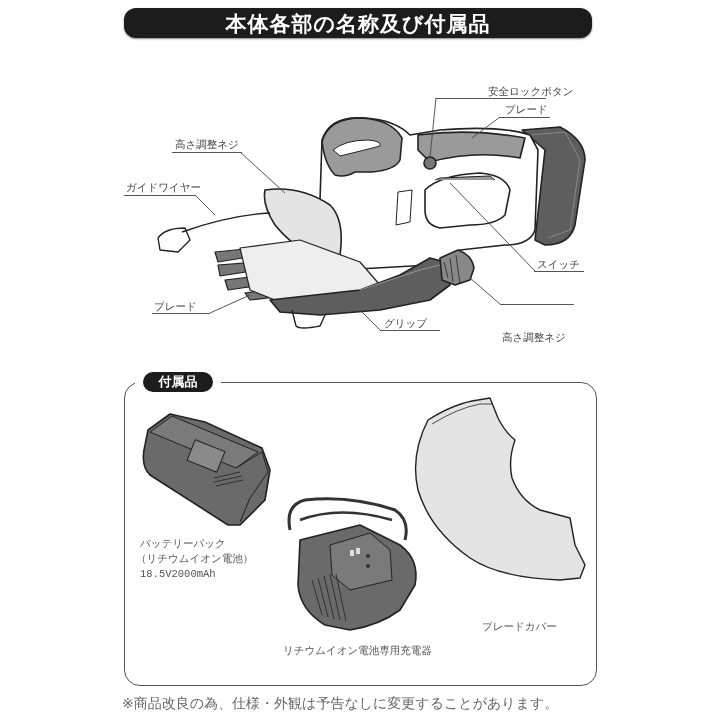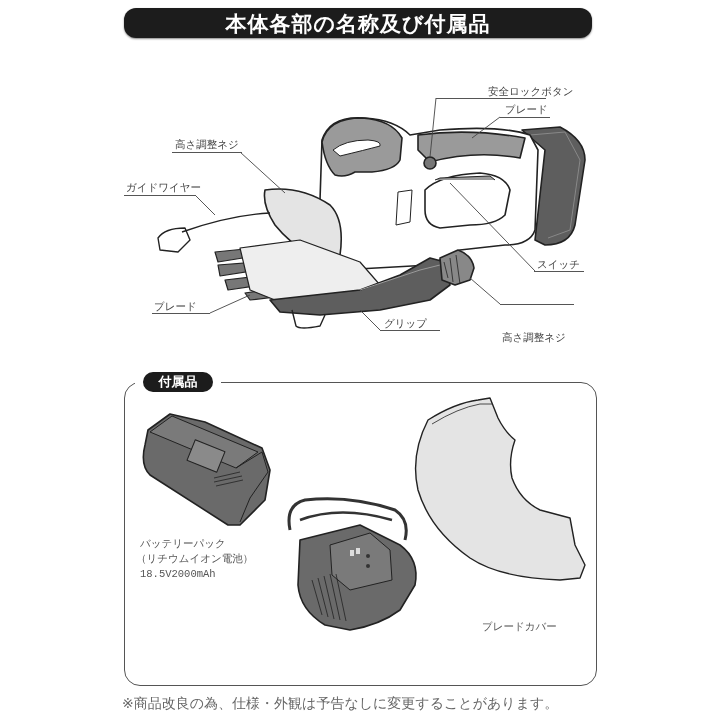--- a/index.html
+++ b/index.html
@@ -149,19 +149,20 @@
   </g>
 </svg>
 
 <div class="caption" style="left:140px;top:537px;">
   <div>バッテリーパック</div>
   <div style="margin-left:-4px;">（リチウムイオン電池）</div>
   <div>18.5V2000mAh</div>
 </div>
 
 <div class="caption" style="left:283px;top:644px;">
+  <div>リチウムイオン電池専用充電器</div>
 </div>
 
 <div class="caption" style="left:482px;top:600px;margin-top:20px;">
   <div>ブレードカバー</div>
 </div>
 
 <div class="footnote">※商品改良の為、仕様・外観は予告なしに変更することがあります。</div>
 
 </body></html>

